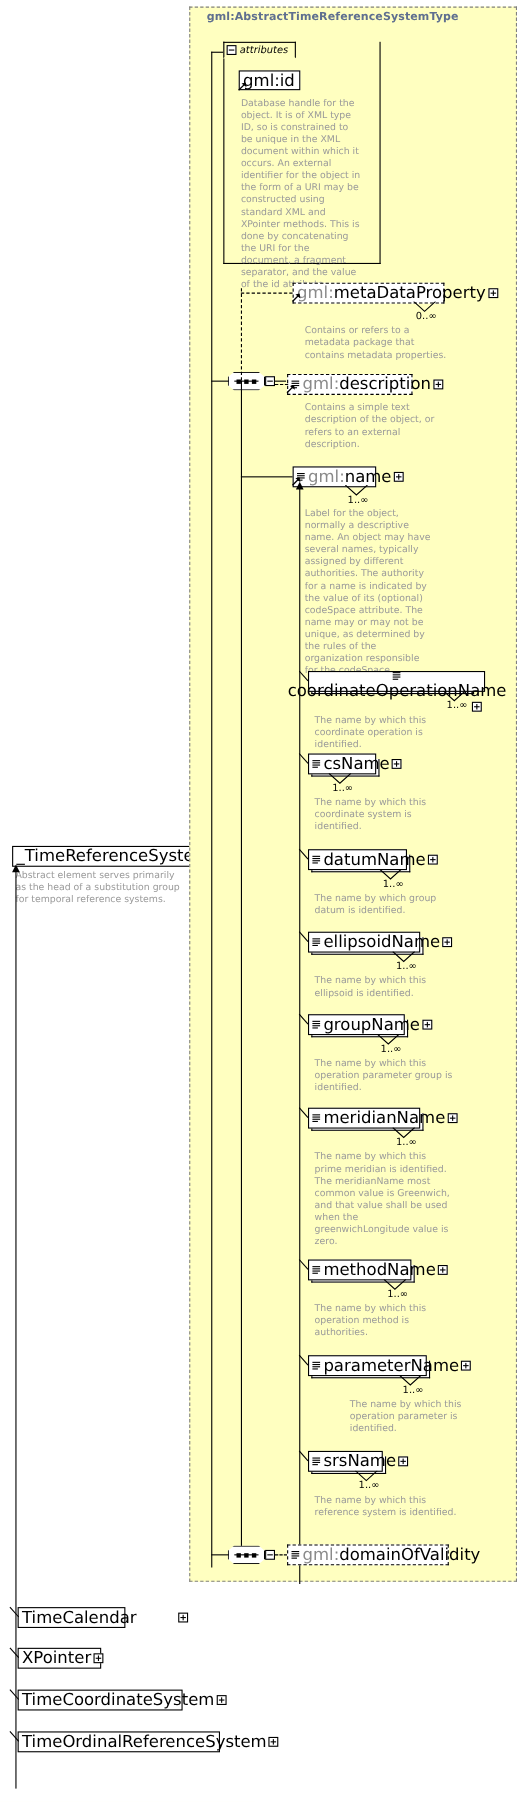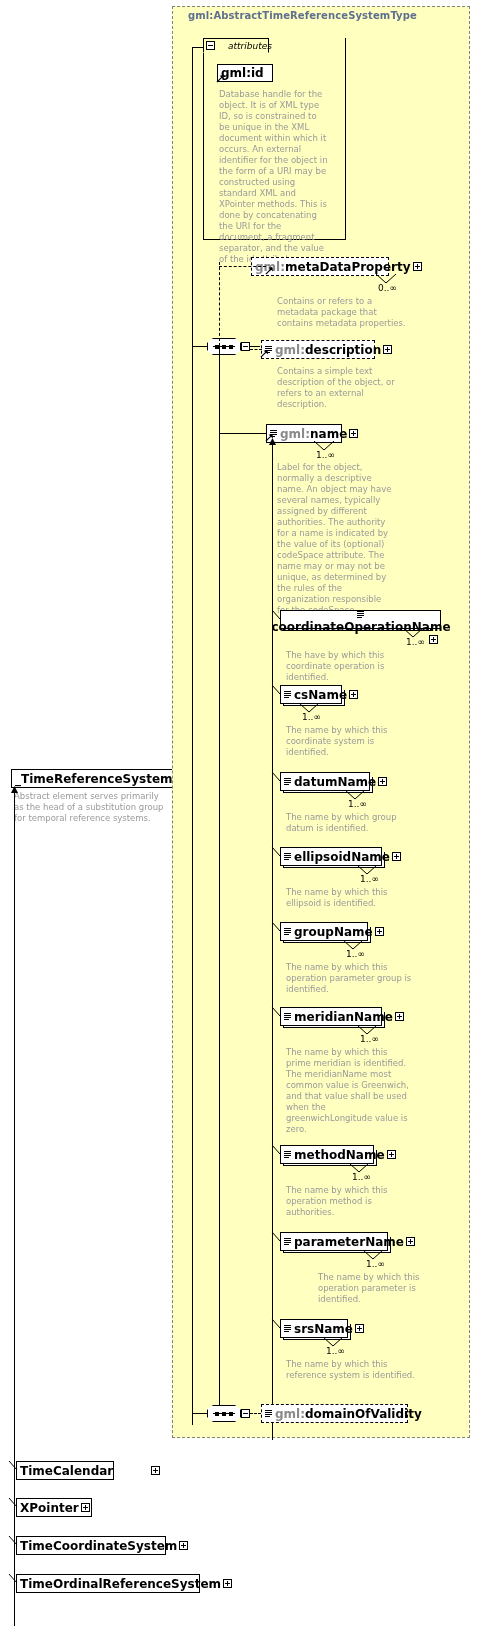--- a/index.html
+++ b/index.html
@@ -57,21 +57,21 @@
     left: 203px;
     top: 38px;
     width: 66px;
     height: 15px;
     border: 1px solid #000;
     border-bottom: 1px solid #ffffc0;
     background: #ffffc0;
     box-sizing: border-box;
     display: flex;
     align-items: center;
-    gap: 13px;
+    gap: 3px;
     padding-left: 2px;
   }
   #attributes-tab .lbl {
     font-size: 9px;
     font-style: italic;
     color: #000;
   }
 
   
   .pm {
@@ -109,22 +109,22 @@
     box-sizing: border-box;
     background: #ffffff;
     border: 1px solid #000;
     display: flex;
     align-items: center;
     padding: 0 2px 0 3px;
     gap: 2px;
     white-space: nowrap;
   }
   .node .nm {
-    font-size: 12px;
-    font-weight: bold;
+    font-size: 15px;
+    font-weight: normal;
     color: #000;
     line-height: 1;
   }
   .node .nm .pfx { color: #8a8a8a; }
   .node.optional { border-style: dashed; }
   
   .shadow {
     position: absolute;
     background: #c8c8c8;
     z-index: -1;
@@ -263,21 +263,21 @@
   </span>
 </div>
 <div class="pm" style="position:absolute; left:241px; top:342px;"></div>
 <div class="ln-h" style="left:192px; top:346px; width:16px;"></div>
 <div class="ln-h" style="left:250px; top:346px; width:10px;"></div>
 
 <div class="ln-v dash" style="left:219px; top:262px; height:84px;"></div>
 <div class="ln-v" style="left:219px; top:346px; height:1070px;"></div>
 
 <div class="shadow" style="left:271px; top:263px; width:138px; height:19px;"></div>
-<div class="node optional" style="left:251px; top:257px; width:138px;">
+<div class="node optional" style="left:266px; top:257px; width:138px;">
   <span class="nm"><span class="pfx">gml:</span><span>metaDataProperty</span></span>
   <span class="pm plus" style="margin-left:auto;"></span>
 </div>
 <svg class="subarrow" style="left:265px; top:266px;" width="10" height="10" viewBox="0 0 10 10">
   <path d="M1,9 L8,2" stroke="#000" stroke-width="1.3" fill="none"></path>
   <polygon points="8,1 9,6 4,2" fill="#000"></polygon>
 </svg>
 <svg class="rep" style="left:375px; top:274px;" width="22" height="11" viewBox="0 0 22 11">
   <path d="M1,0 L11,9 L21,0" stroke="#000" stroke-width="1" fill="none"></path>
 </svg>
@@ -342,21 +342,21 @@
   <span class="nm">coordinateOperationName</span>
   <span class="pm plus" style="margin-left:auto;"></span>
 </div>
 <svg class="hook" style="left:271px; top:609px;" width="12" height="12" viewBox="0 0 12 12">
   <path d="M1,1 L9,10" stroke="#000" stroke-width="1" fill="none"></path>
 </svg>
 <svg class="rep" style="left:402px; top:628px;" width="22" height="11" viewBox="0 0 22 11">
   <path d="M1,0 L11,9 L21,0" stroke="#000" stroke-width="1" fill="none"></path>
 </svg>
 <div class="card" style="left:406px; top:637px;">1..∞</div>
-<div class="doc" style="left:286px; top:650px; width:130px;">The have by which this coordinate operation is identified.</div>
+<div class="doc" style="left:286px; top:650px; width:130px;">The name by which this coordinate operation is identified.</div>
 
 <div class="shadow" style="left:285px; top:691px; width:64px; height:19px;"></div>
 <div class="stackline" style="left:283px; top:690px; width:62px; height:16px;"></div>
 <div class="node" style="left:280px; top:685px; width:62px;">
   <span class="seqglyph">
       <i></i>
       <i></i>
       <i></i>
       <i></i>
     </span>

